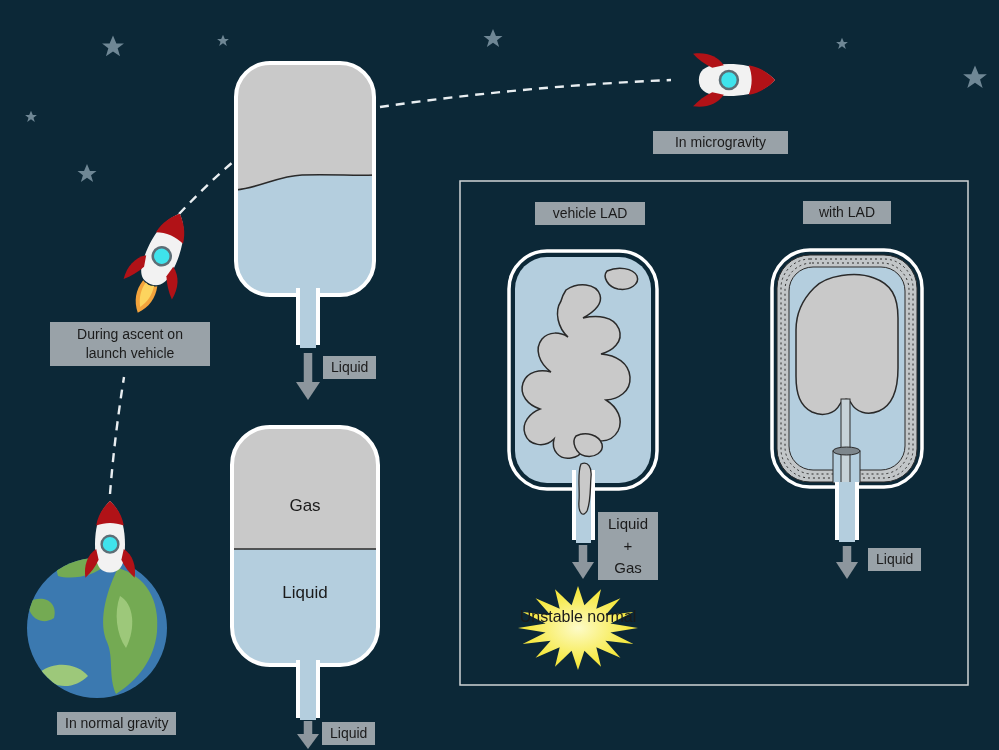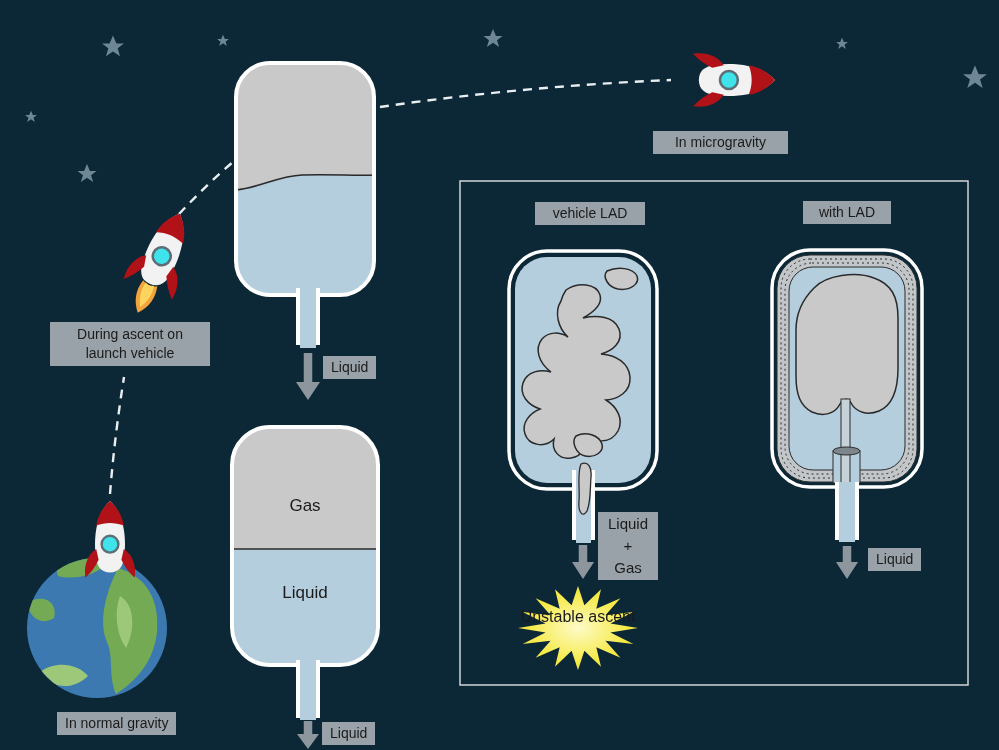--- a/index.html
+++ b/index.html
@@ -202,16 +202,16 @@
 <div class="lbl" style="left:598px;top:512px;width:44px;line-height:22px;padding:1px 8px;font-size:15px;">
   <span class="line">Liquid</span>
   <span class="line">+</span>
   <span class="line">Gas</span>
 </div>
 
 <div class="lbl" style="left:868px;top:548px;">Liquid</div>
 
 <div class="bursttext" style="left:518px;top:606px;width:120px;">
   <span class="line">Unstable</span>
-  <span class="line">ascent</span>
+  <span class="line">normal</span>
 </div>
 
 </div>
 
 </body></html>

